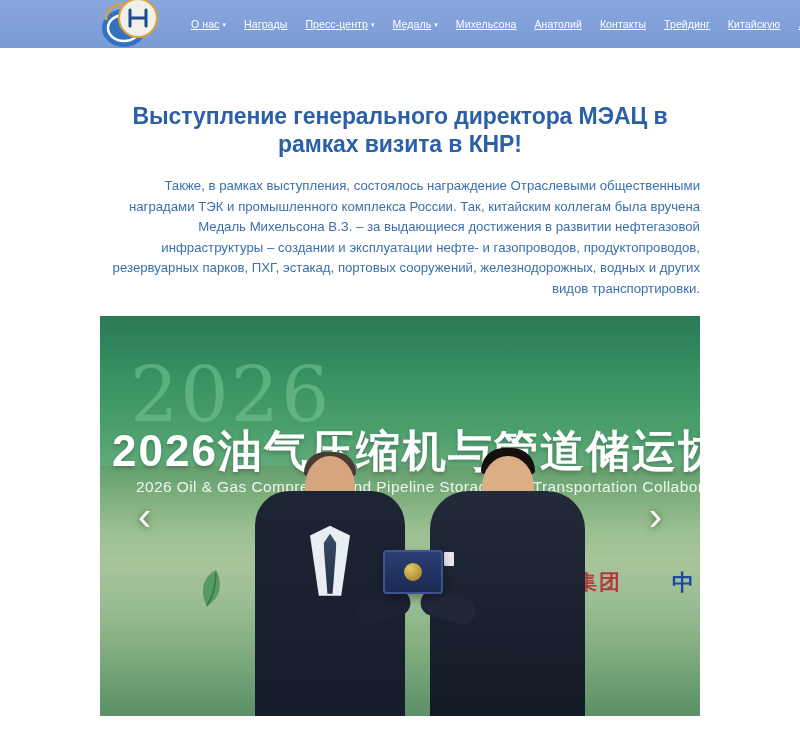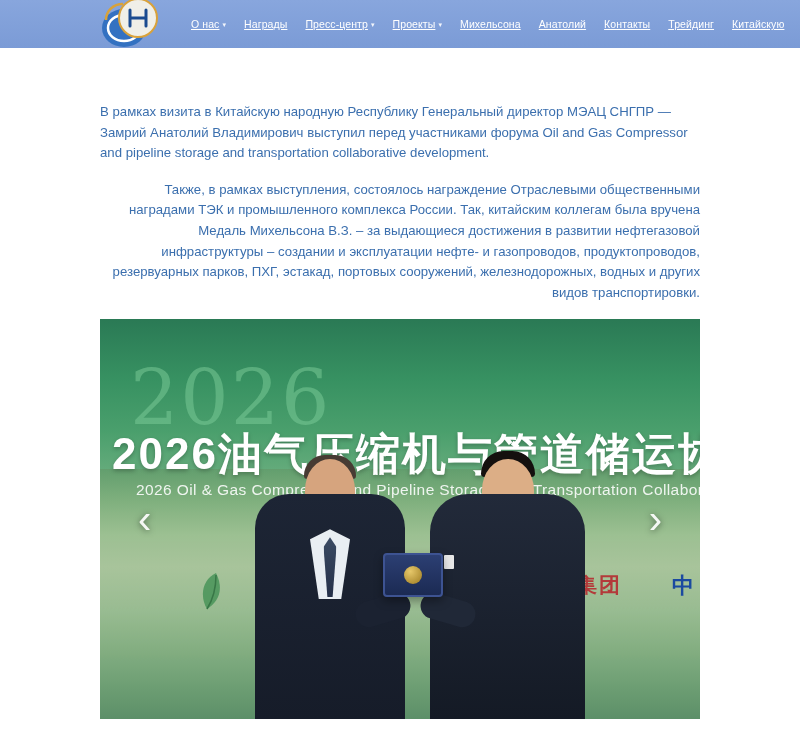--- a/index.html
+++ b/index.html
@@ -293,35 +293,35 @@
       <circle cx="38" cy="20" r="19" fill="#f0efe8" stroke="#d9a23a" stroke-width="2"></circle>
       <path d="M30 12 L30 28 M46 12 L46 28 M30 20 L46 20" stroke="#1b4b8f" stroke-width="3" fill="none" stroke-linecap="round"></path>
       <path d="M23 6 C13 6 6 13 6 22" stroke="#d9a23a" stroke-width="2.5" fill="none"></path>
     </svg>
   </div>
 
   <nav class="nav">
     <a class="nav-item" href="#"><span>О нас</span><span class="caret">▾</span></a>
     <a class="nav-item" href="#"><span>Награды</span></a>
     <a class="nav-item" href="#"><span>Пресс-центр</span><span class="caret">▾</span></a>
-    <a class="nav-item" href="#"><span>Проекты</span><span class="caret">▾</span></a>
+    <a class="nav-item" href="#"><span>Медаль</span><span class="caret">▾</span></a>
     <a class="nav-item" href="#"><span>Михельсона</span></a>
     <a class="nav-item" href="#"><span>Анатолий</span></a>
     <a class="nav-item" href="#"><span>Контакты</span></a>
     <a class="nav-item" href="#"><span>Трейдинг</span></a>
     <a class="nav-item" href="#"><span>Китайскую</span></a>
     <a class="nav-item" href="#"><span>...</span></a>
   </nav>
 </div>
 
 <div class="content">
   <div class="article">
 
-
-    <p class="para">В рамках визита в Китайскую народную Республику Генеральный директор МЭАЦ СНГПР — Замрий Анатолий Владимирович выступил перед участниками форума Oil and Gas Compressor and pipeline storage and transportation collaborative development.</p>
+    <h1 class="title">Выступление генерального директора МЭАЦ в рамках визита в КНР!</h1>
+
     <p class="para">Также, в рамках выступления, состоялось награждение Отраслевыми общественными наградами ТЭК и промышленного комплекса России. Так, китайским коллегам была вручена Медаль Михельсона В.З. – за выдающиеся достижения в развитии нефтегазовой инфраструктуры – создании и эксплуатации нефте- и газопроводов, продуктопроводов, резервуарных парков, ПХГ, эстакад, портовых сооружений, железнодорожных, водных и других видов транспортировки.</p>
 
     <div class="slider">
 
       <div class="slide-img">
         <div class="bg-banner"></div>
         <div class="bg-green-top"></div>
 
         <div class="bg-script">2026</div>
         <div class="cn-big">2026油气压缩机与管道储运协同</div>

